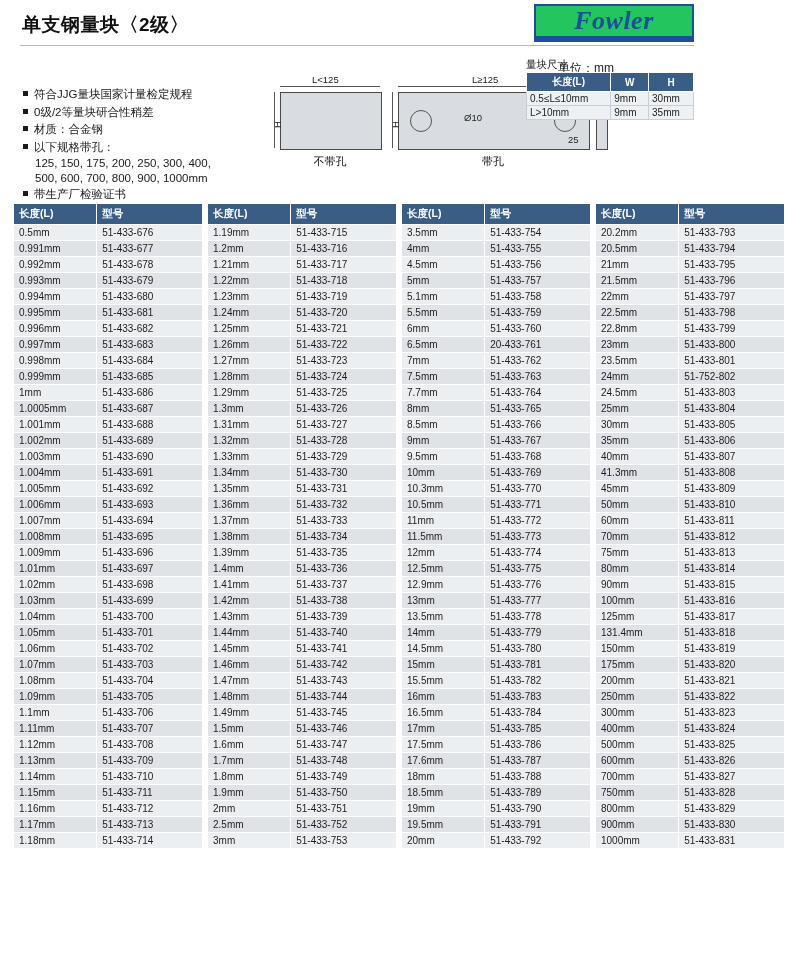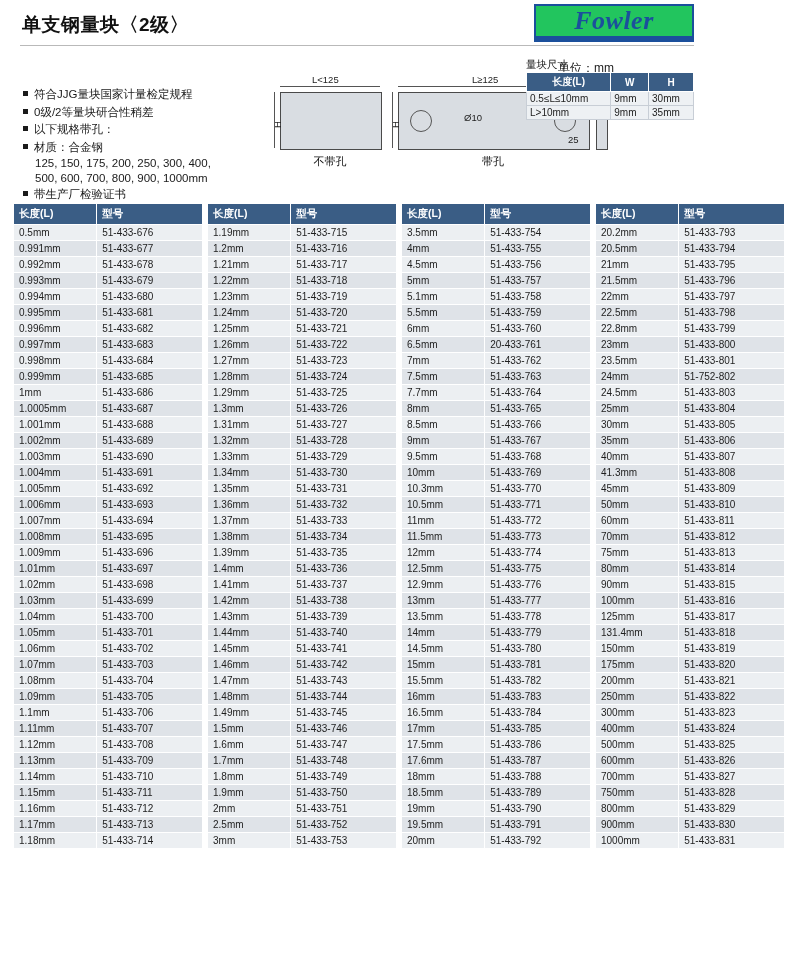--- a/index.html
+++ b/index.html
@@ -247,22 +247,22 @@
       <div class="logo-bar"></div>
     </div>
     <div class="header-rule"></div>
   </div>
 
   <div class="info">
 
     <div class="bullets">
       <div class="b">符合JJG量块国家计量检定规程</div>
       <div class="b">0级/2等量块研合性稍差</div>
+      <div class="b">材质：合金钢</div>
       <div class="b">以下规格带孔：</div>
-      <div class="b">材质：合金钢</div>
       <div class="sub">125, 150, 175, 200, 250, 300, 400,</div>
       <div class="sub">500, 600, 700, 800, 900, 1000mm</div>
       <div class="b">带生产厂检验证书</div>
     </div>
 
     <div class="diagram">
       <div class="unit-label">单位：mm</div>
 
       <div class="dim-text" style="left:36px; top:12px;">L&lt;125</div>
       <div class="hline" style="left:4px; top:24px; width:100px;"></div>

